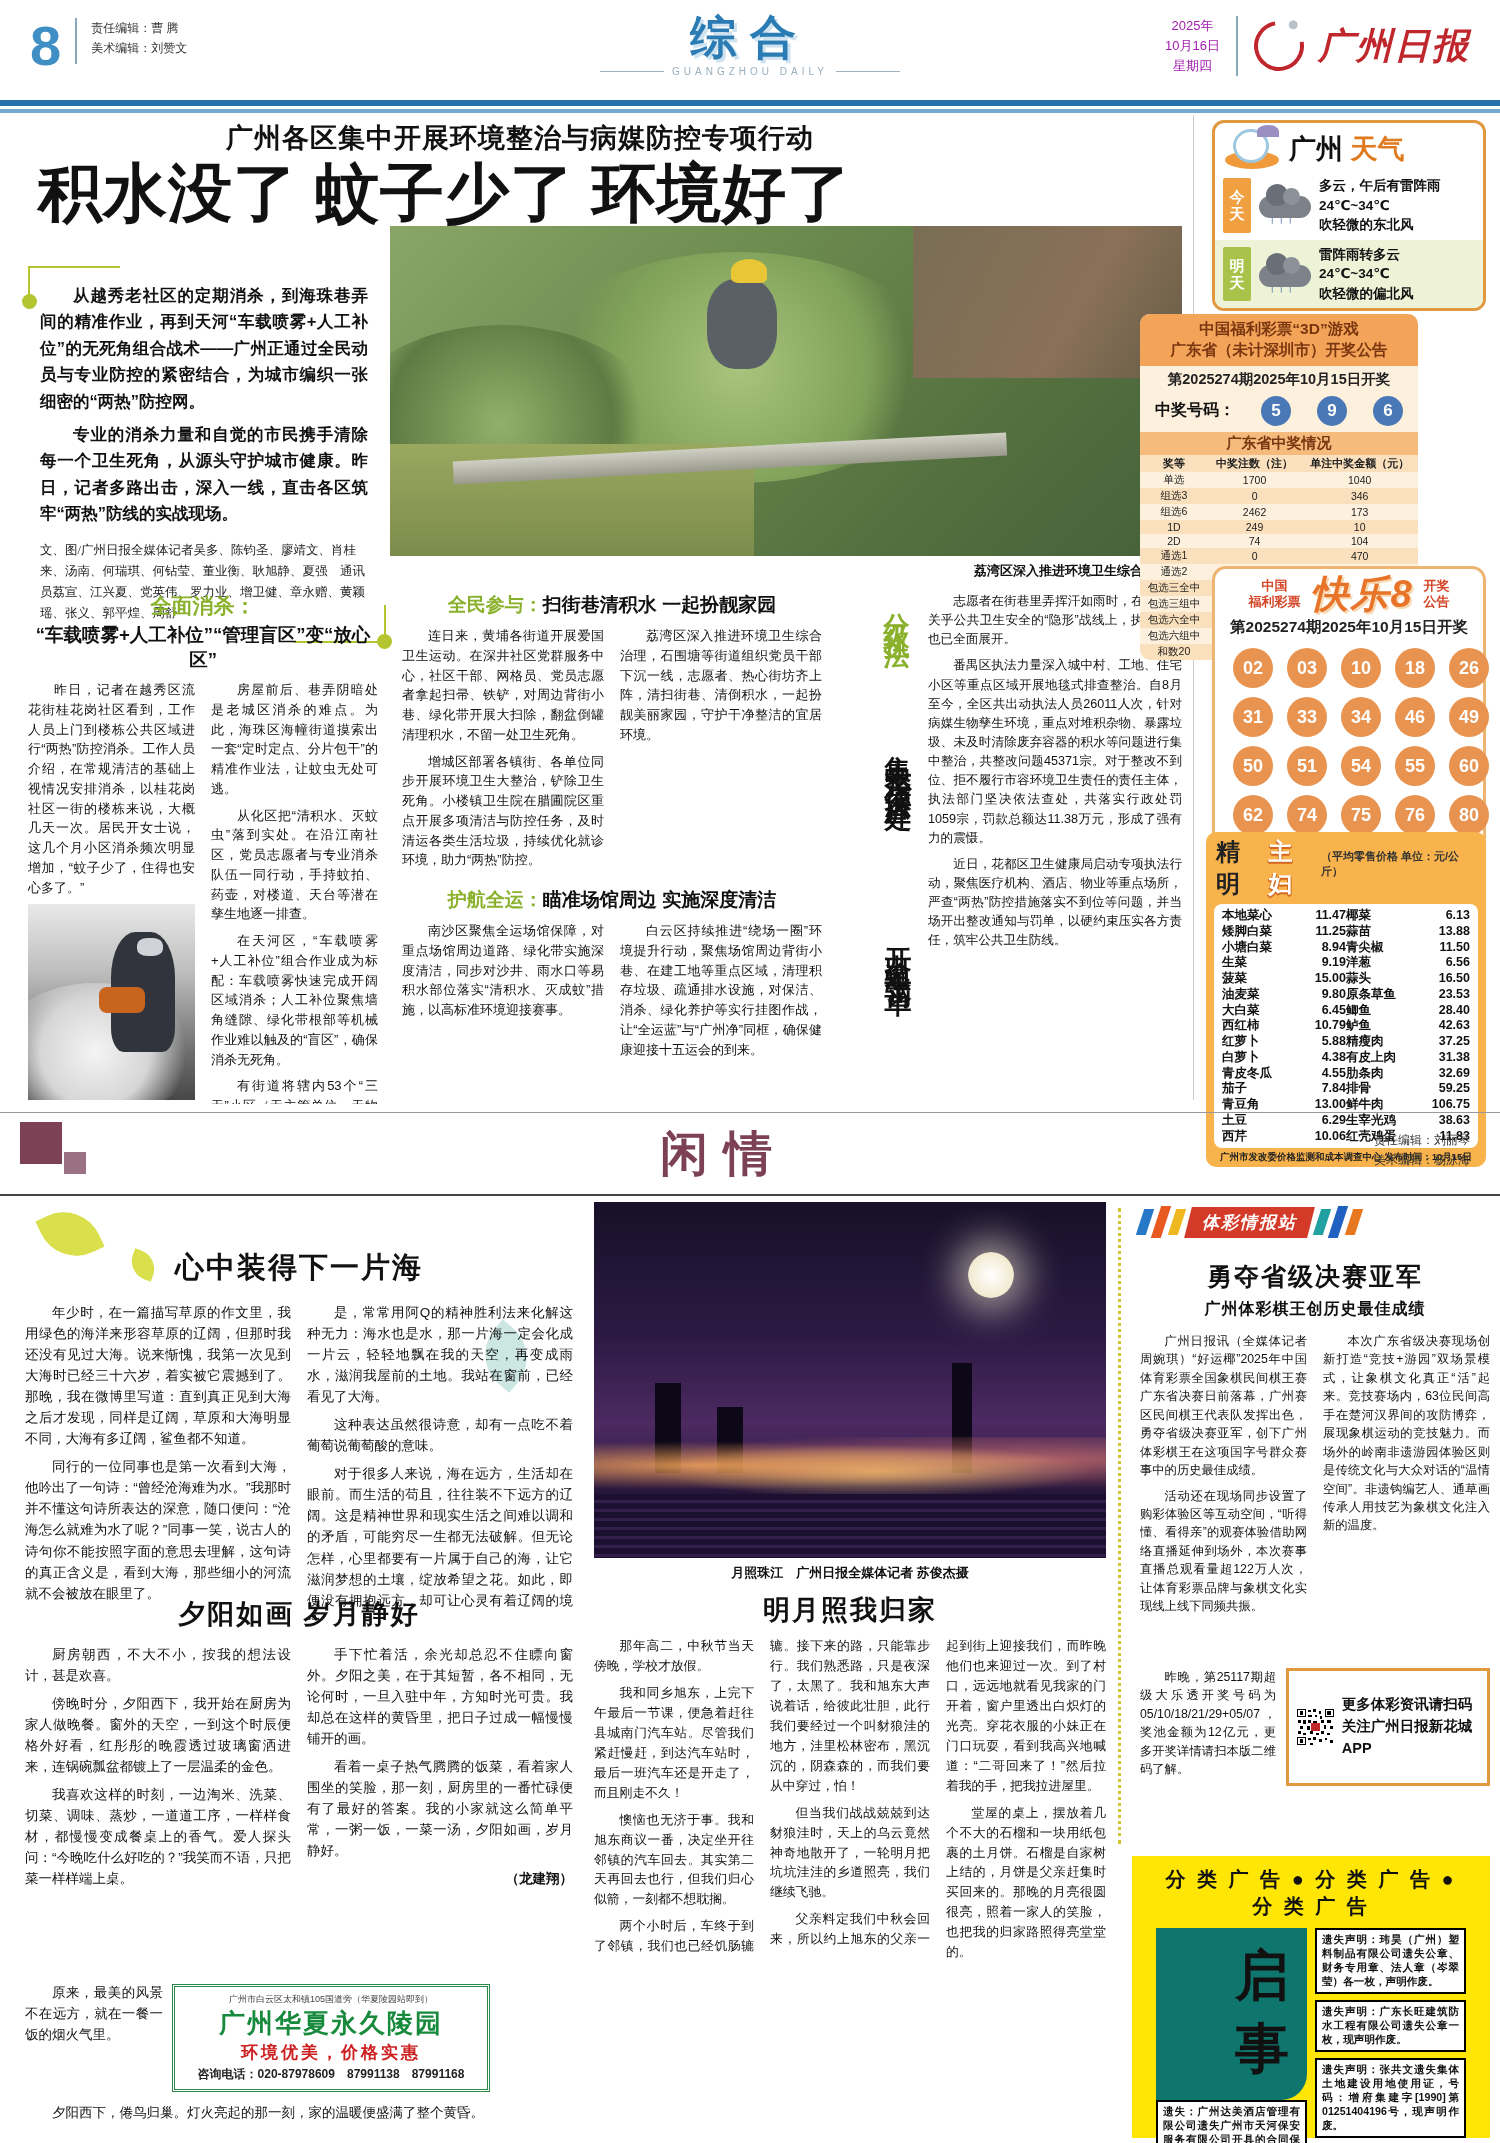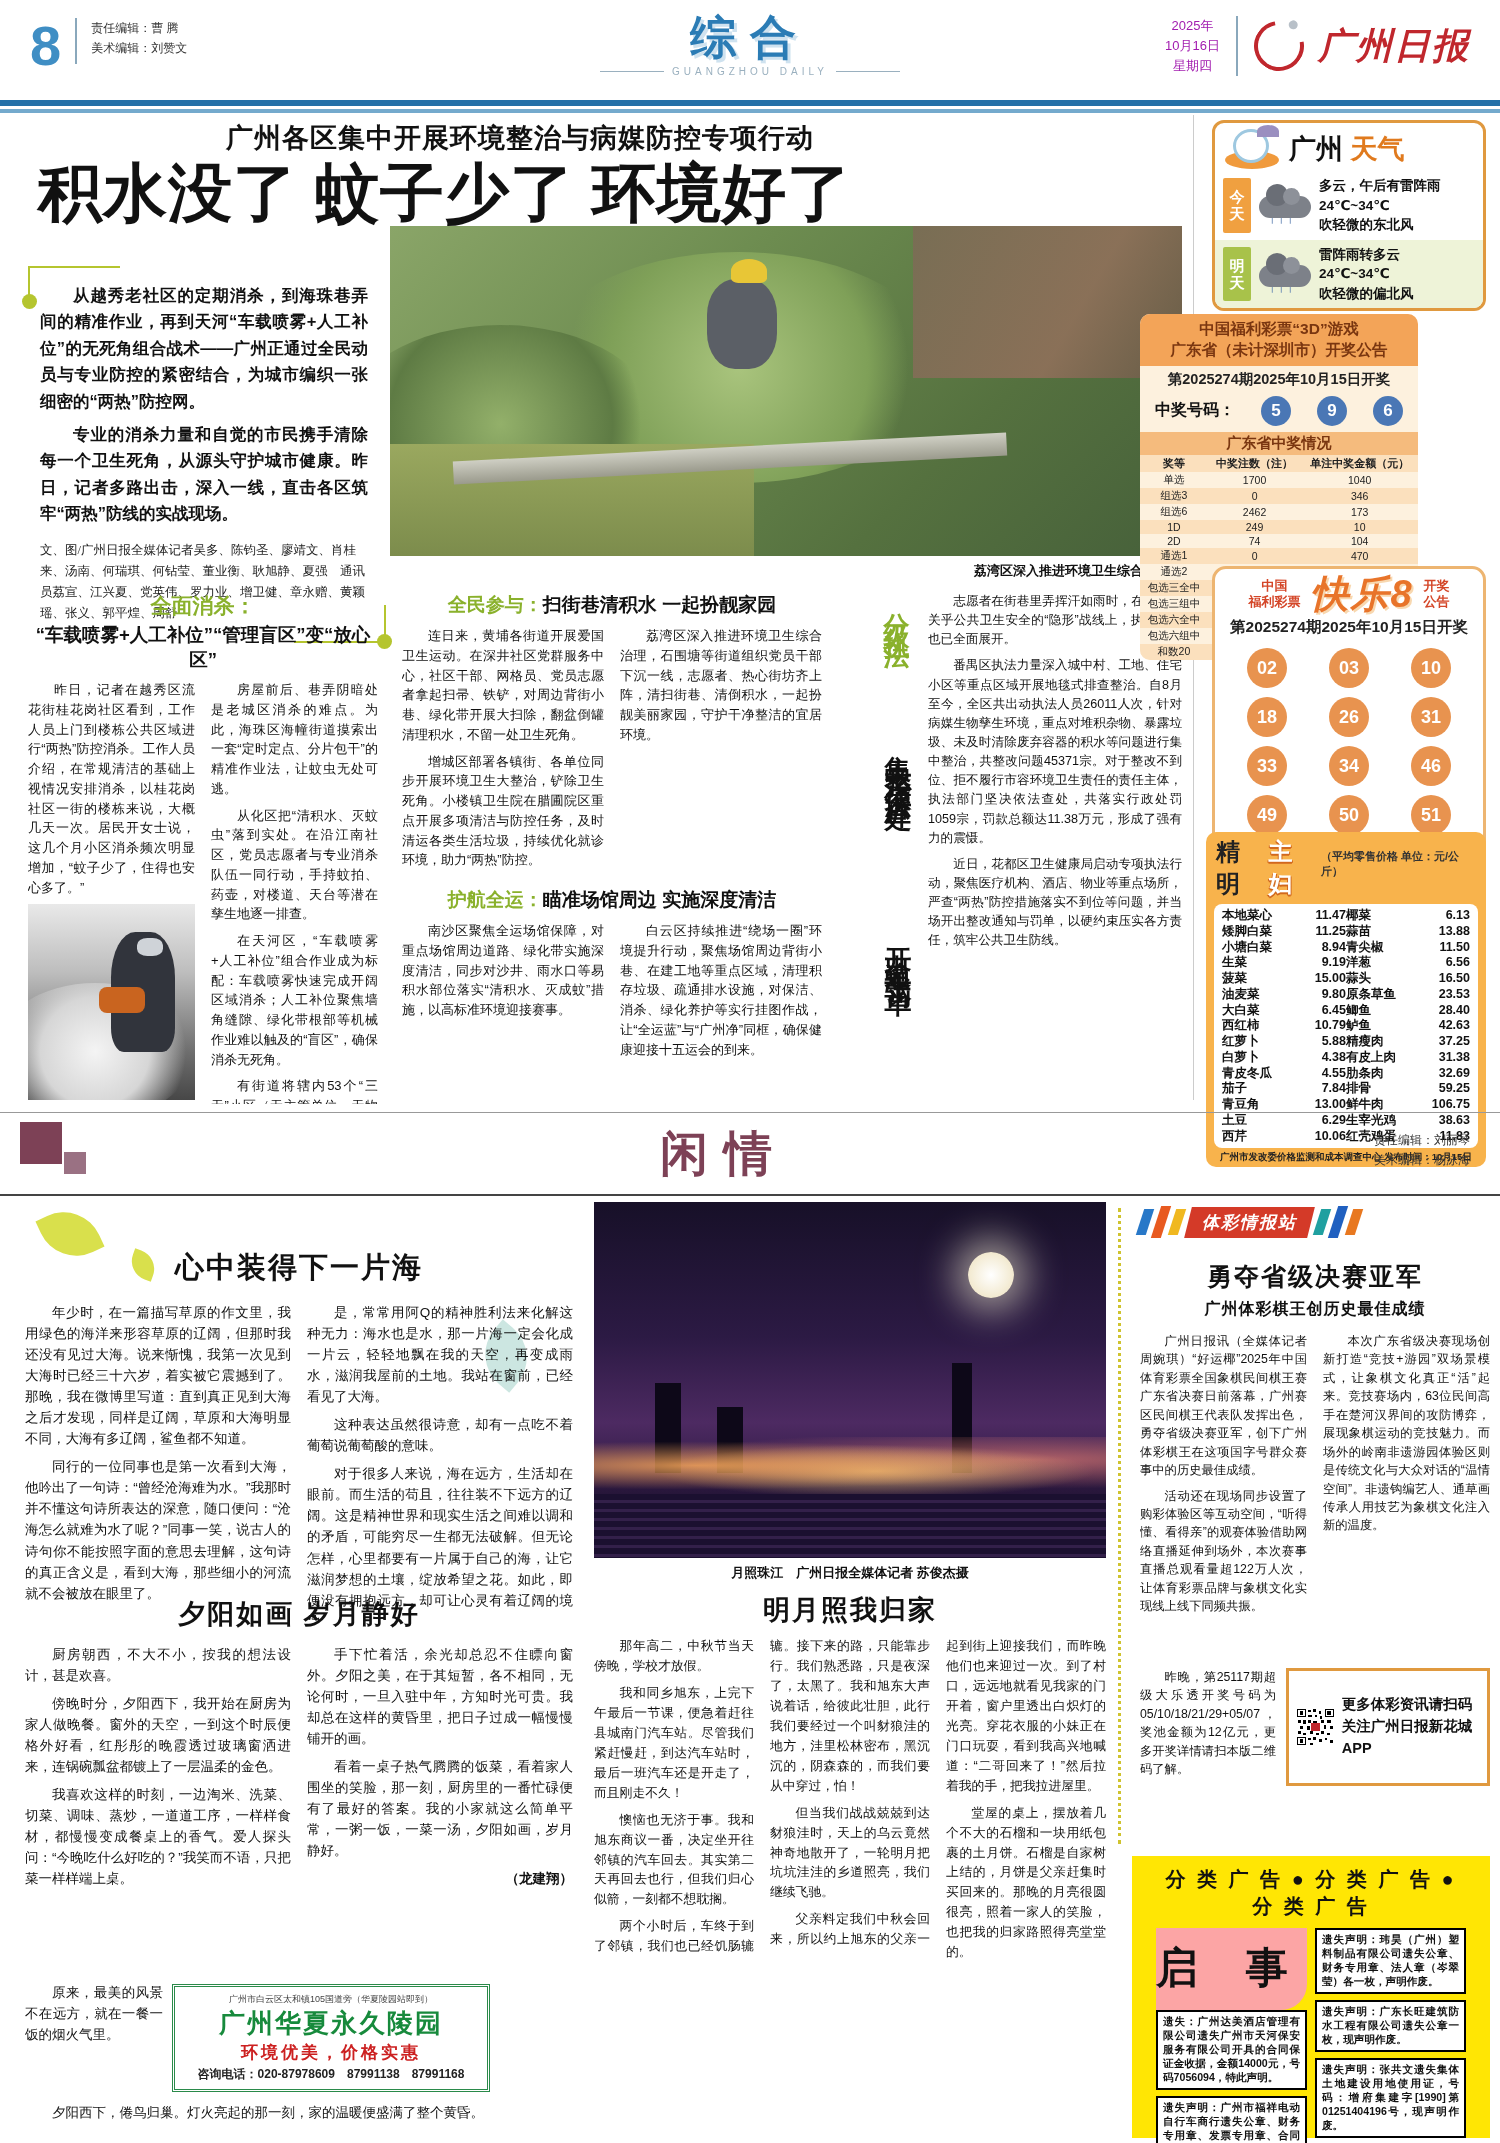--- a/index.html
+++ b/index.html
@@ -85,21 +85,21 @@
   .lotsub{background:#f5bb7d;color:#7a3610;font-weight:900;font-size:15px;text-align:center;padding:2px 16px;}
   .ltable{width:100%;border-collapse:collapse;font-size:10.5px;}
   .ltable td{padding:1px 6px;text-align:center;color:#222;}
   .ltable tr:nth-child(odd) td{background:#fbe0bd;}
   .ltable .hd td{font-weight:700;background:#fdf1de;font-size:11px;}
   .k8box{border:3px solid #edb571;border-radius:14px;background:#fff;}
   .k8head{display:flex;align-items:center;justify-content:center;gap:10px;padding:6px 4px 0;}
   .k8side{color:#d44628;font-weight:900;font-size:13px;text-align:center;line-height:1.25;}
   .k8logo{color:#e8742a;font-weight:900;font-size:38px;font-style:italic;letter-spacing:2px;
           text-shadow:2px 2px 0 #f8d8b0;line-height:1;}
-  .k8grid{display:grid;grid-template-columns:repeat(3,1fr);gap:9px 14px;padding:6px 18px 14px;}
+  .k8grid{display:grid;grid-template-columns:repeat(5,1fr);gap:9px 14px;padding:6px 18px 14px;}
   .k8ball{width:40px;height:40px;border-radius:50%;background:#e8934f;color:#fff;font-weight:900;font-size:18px;
           display:flex;align-items:center;justify-content:center;margin:0 auto;}
   .pbox{background:#f8b34c;border-radius:10px;overflow:hidden;}
   .ptitle{padding:4px 10px;display:flex;align-items:baseline;gap:6px;}
   .pt1{font-size:24px;font-weight:900;color:#222;}
   .pt2{font-size:24px;font-weight:900;color:#fff;text-shadow:1px 1px 0 #d2691e,-1px 1px 0 #d2691e,0 2px 0 #d2691e;}
   .pnote{font-size:11px;font-weight:700;color:#333;}
   .ptable{background:#fff;border-radius:8px;margin:0 8px;padding:4px 8px;}
   .prow{display:flex;font-size:12.5px;font-weight:700;line-height:1.26;}
   .prow span:nth-child(1),.prow span:nth-child(3){flex:1.6;}
@@ -123,21 +123,21 @@
   .tc-title{font-size:25px;font-weight:900;text-align:center;letter-spacing:2px;}
   .tc-sub{font-size:16px;font-weight:700;text-align:center;letter-spacing:1px;}
   .tc-txt{font-size:12.3px;line-height:1.5;}
   .qrbox{border:3px solid #e0993f;display:flex;align-items:center;gap:8px;padding:8px;background:#fff;}
   .qrtext{font-size:14.5px;font-weight:700;line-height:1.5;}
   
   .clsbox{background:#ffe604;padding:8px 24px;}
   .clshead{font-size:20px;font-weight:900;text-align:center;letter-spacing:3px;margin:2px 0 8px;}
   .clsbody{display:flex;gap:8px;}
   .clscol{flex:1;min-width:0;}
-  .qishi{background:#fca5a5;font-size:42px;font-weight:900;text-align:left;letter-spacing:18px;
+  .qishi{background:#0f766e;font-size:54px;font-weight:900;text-align:right;letter-spacing:18px;
          padding:12px 0 14px;border-radius:0 0 26px 0;}
   .notice{border:2px solid #000;background:#fff;font-size:10.6px;font-weight:700;line-height:1.32;
           padding:3px 5px;margin-bottom:6px;text-align:justify;}
   
   .cembox{border:3px double #2a8a4a;background:#fff;text-align:center;padding:6px 8px;}
   .cem-addr{font-size:9px;color:#444;}
   .cem-name{font-size:26px;font-weight:900;color:#178a3c;letter-spacing:2px;font-family:"Liberation Serif","DejaVu Serif",serif;}
   .cem-tag{font-size:17px;font-weight:900;color:#cc2020;letter-spacing:3px;}
   .cem-tel{font-size:12px;font-weight:700;color:#222;margin-top:2px;}
   .thinrule{background:#444;height:2px;}

